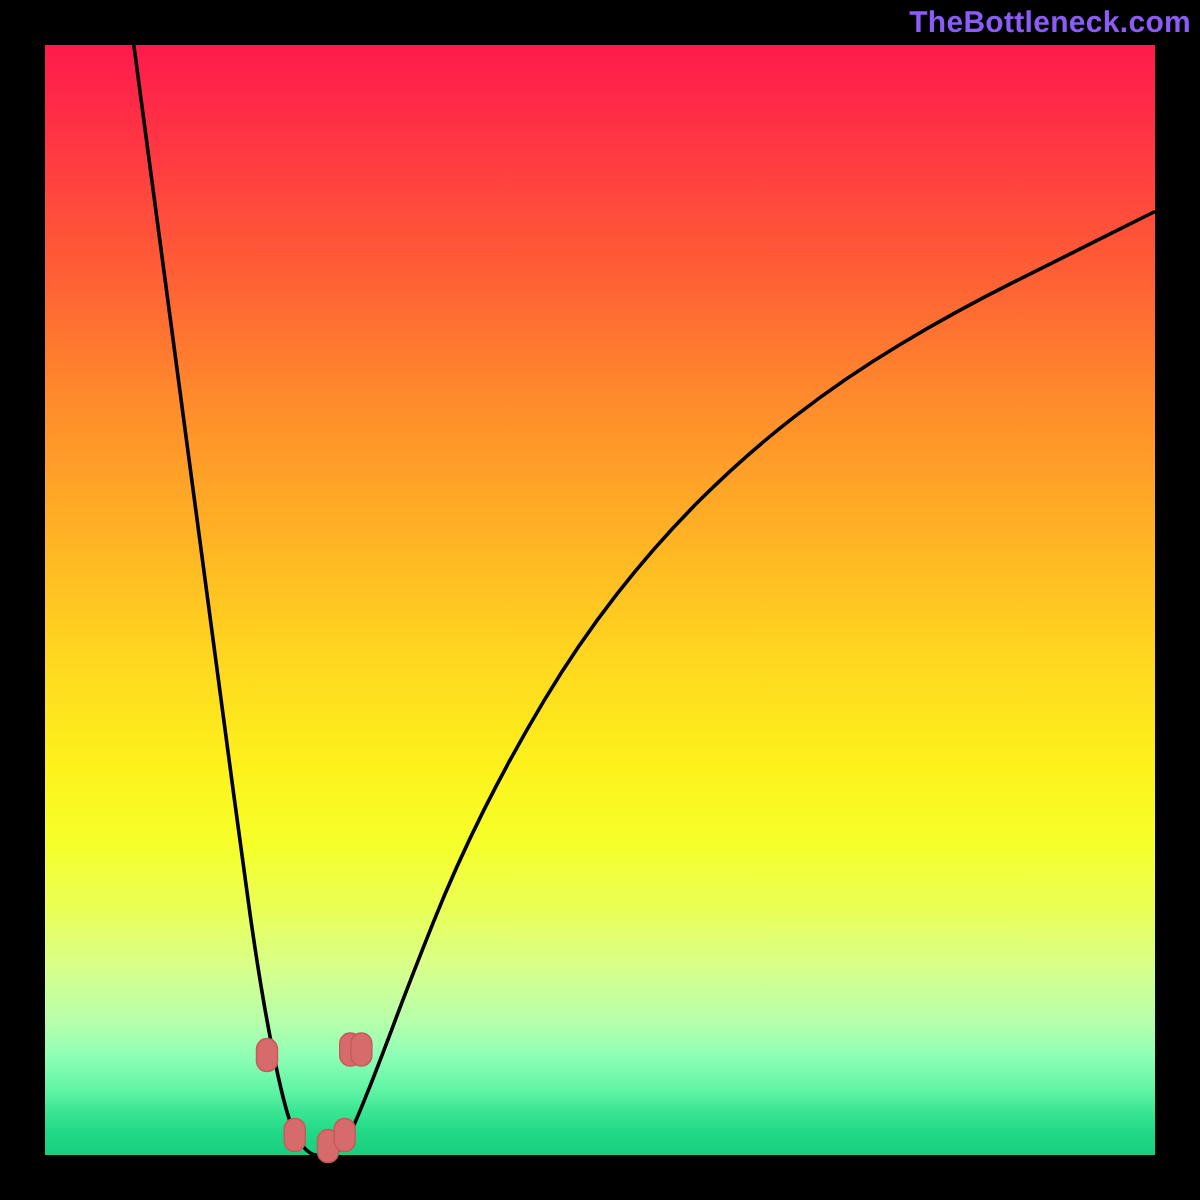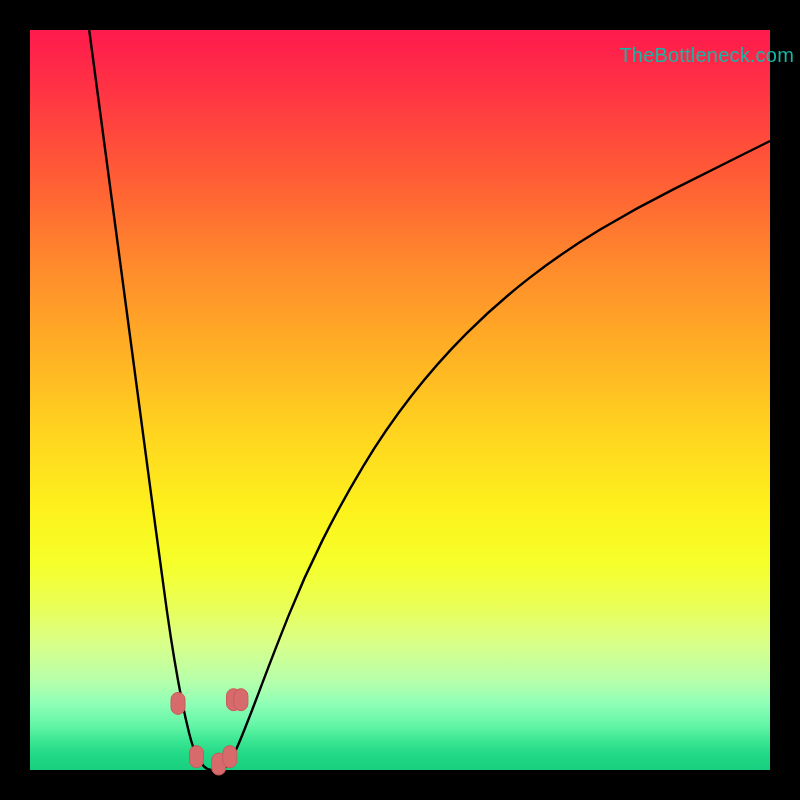--- a/index.html
+++ b/index.html
@@ -43,26 +43,25 @@
       #63f5a6 94%,
       #3ce693 96%,
       #20d885 98%,
       #18cf80 100%
     );
   }
   .watermark {
     position: absolute;
     top: 4px;
     right: 6px;
-    color: #14b8a6;
+    color: #8b5cf6;
     font-size: 20px;
-    font-weight: 400;
+    font-weight: 700;
     letter-spacing: 0.2px;
     user-select: none;
-    margin-top: 40px;
   }
   svg.curve-layer {
     position: absolute;
     left: 30px;
     top: 30px;
     width: 740px;
     height: 740px;
     overflow: visible;
   }
 </style>

